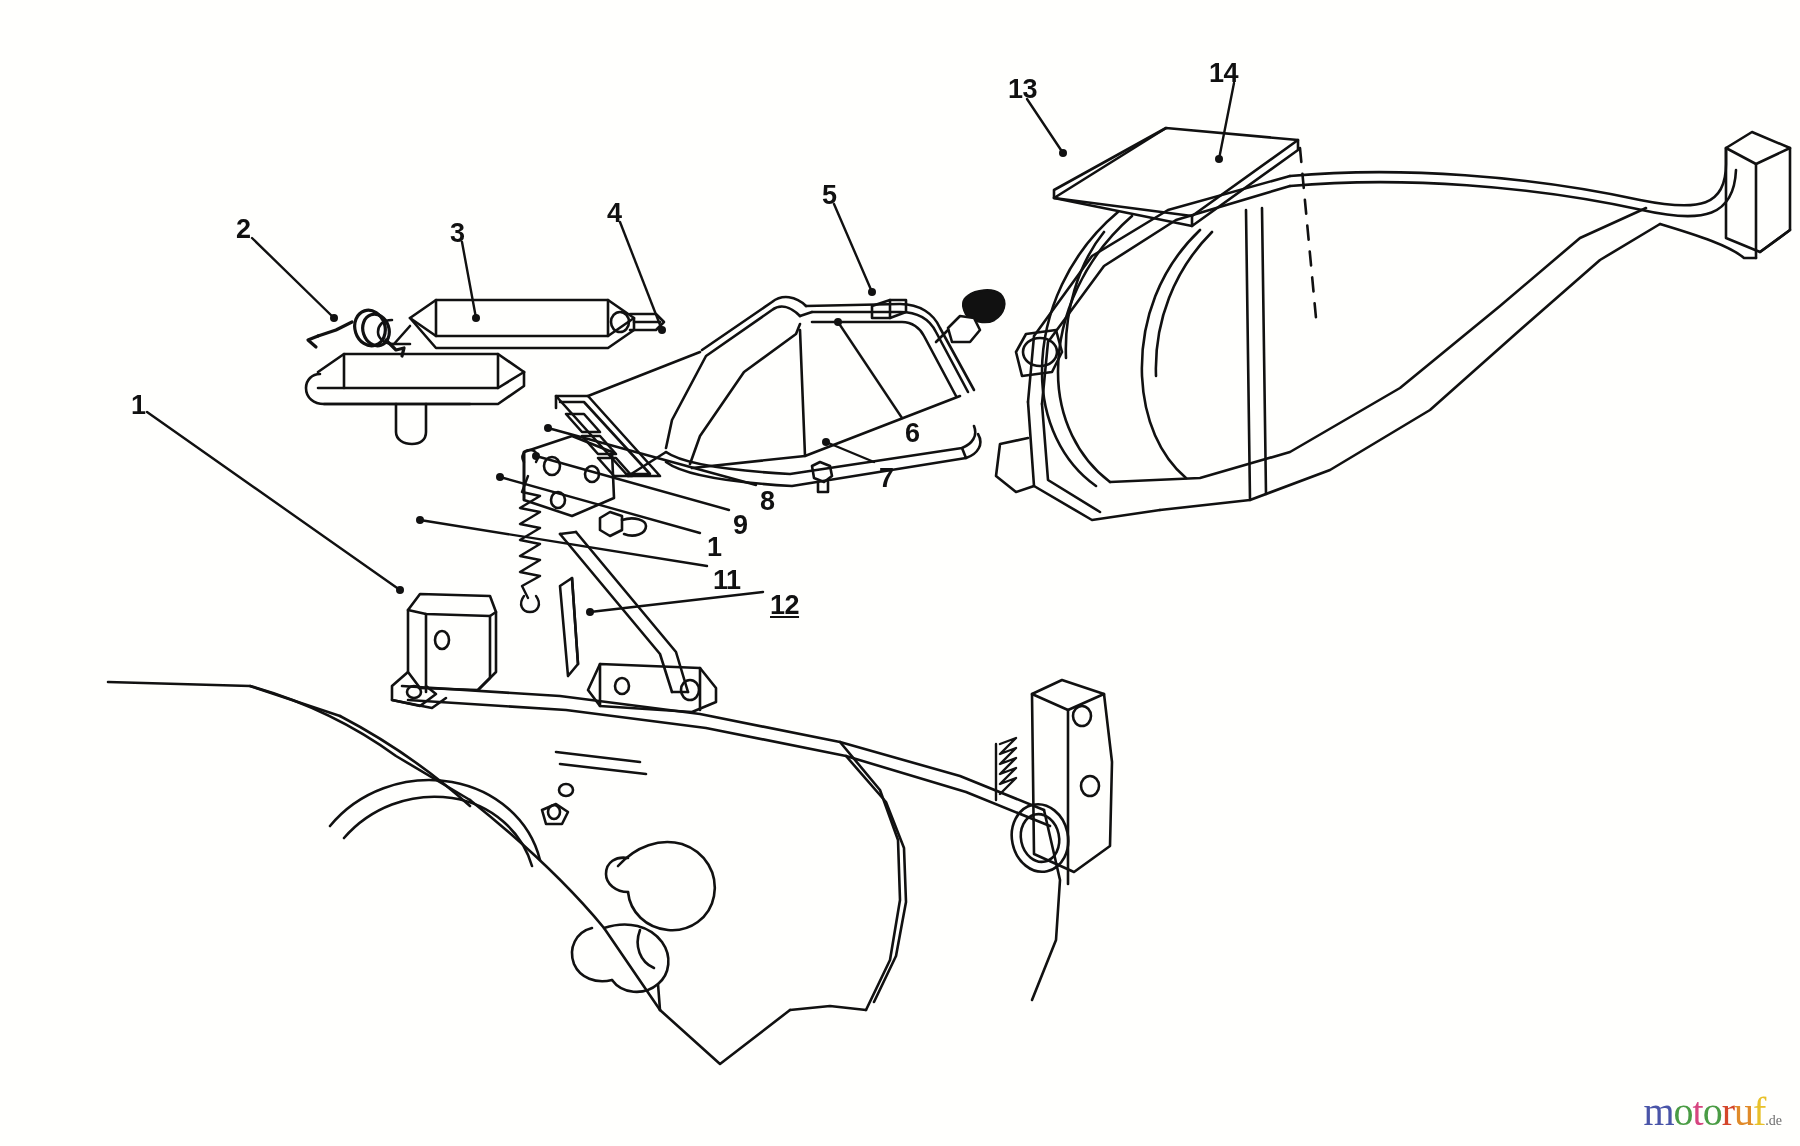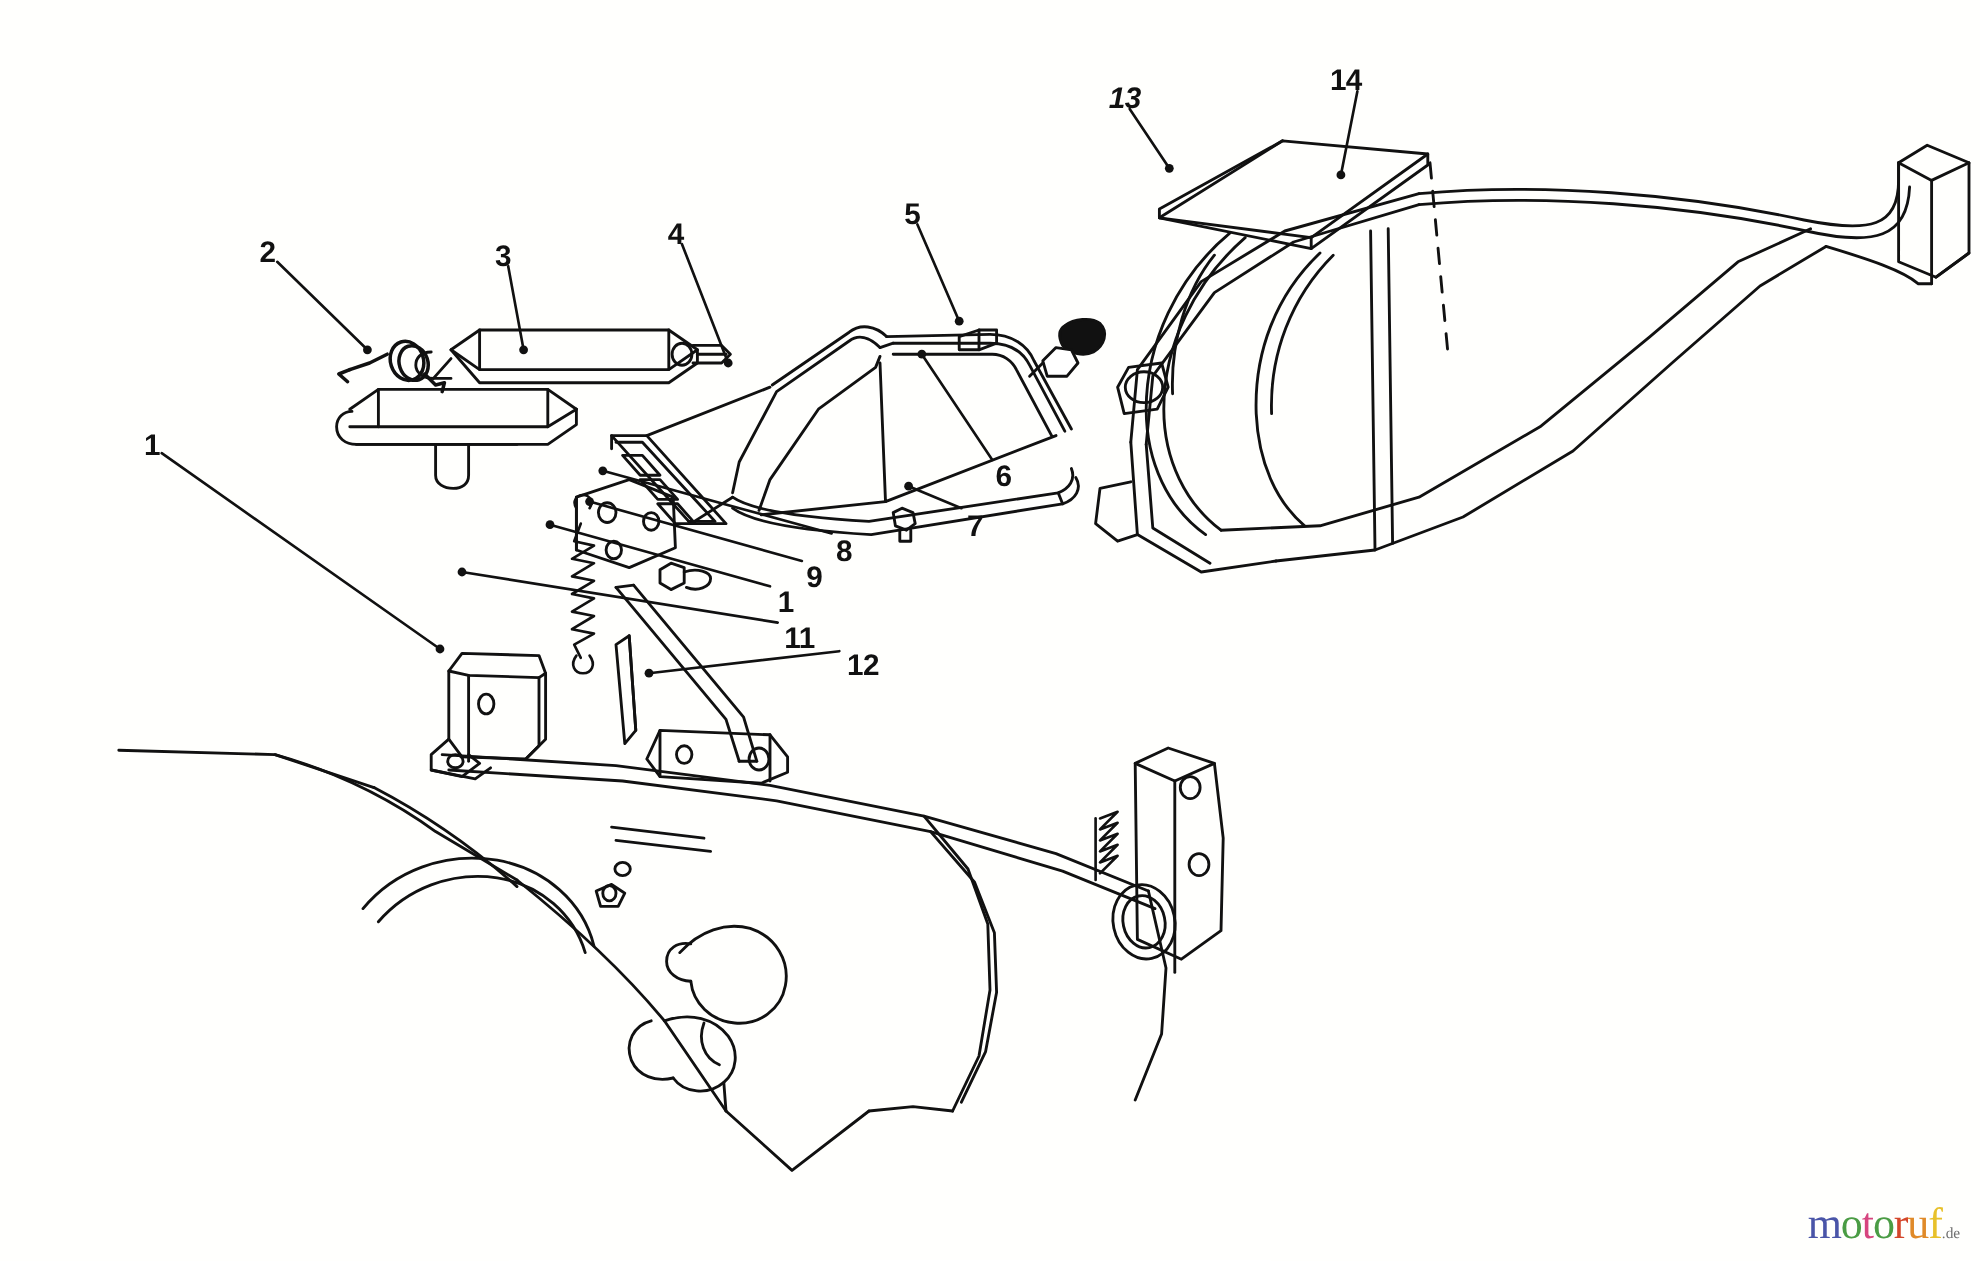--- a/index.html
+++ b/index.html
@@ -322,20 +322,20 @@
       <div class="callout" style="left: 236px; top: 216px;">2</div>
       <div class="callout" style="left: 450px; top: 220px;">3</div>
       <div class="callout" style="left: 607px; top: 200px;">4</div>
       <div class="callout" style="left: 822px; top: 182px;">5</div>
       <div class="callout" style="left: 905px; top: 420px;">6</div>
       <div class="callout" style="left: 879px; top: 465px;">7</div>
       <div class="callout" style="left: 760px; top: 488px;">8</div>
       <div class="callout" style="left: 733px; top: 512px;">9</div>
       <div class="callout" style="left: 707px; top: 534px;">1</div>
       <div class="callout" style="left: 713px; top: 567px; text-align: right;">11</div>
-      <div class="callout" style="left: 770px; top: 592px;">12</div>
-      <div class="callout" style="left: 1008px; top: 76px; font-style: italic;">13</div>
+      <div class="callout" style="left: 770px; top: 592px; text-decoration: underline;">12</div>
+      <div class="callout" style="left: 1008px; top: 76px;">13</div>
       <div class="callout" style="left: 1209px; top: 60px; text-align: center;">14</div>
     </div>
 
   <div id="watermark"><span class="wm-ch" style="color: rgb(74, 85, 168);">m</span><span class="wm-ch" style="color: rgb(74, 156, 68);">o</span><span class="wm-ch" style="color: rgb(214, 69, 127);">t</span><span class="wm-ch" style="color: rgb(74, 156, 68);">o</span><span class="wm-ch" style="color: rgb(212, 70, 42);">r</span><span class="wm-ch" style="color: rgb(224, 138, 40);">u</span><span class="wm-ch" style="color: rgb(232, 193, 42);">f</span><span class="wm-de" style="color: rgb(110, 110, 110);">.de</span></div>
 
 </div>
 
 </body></html>

